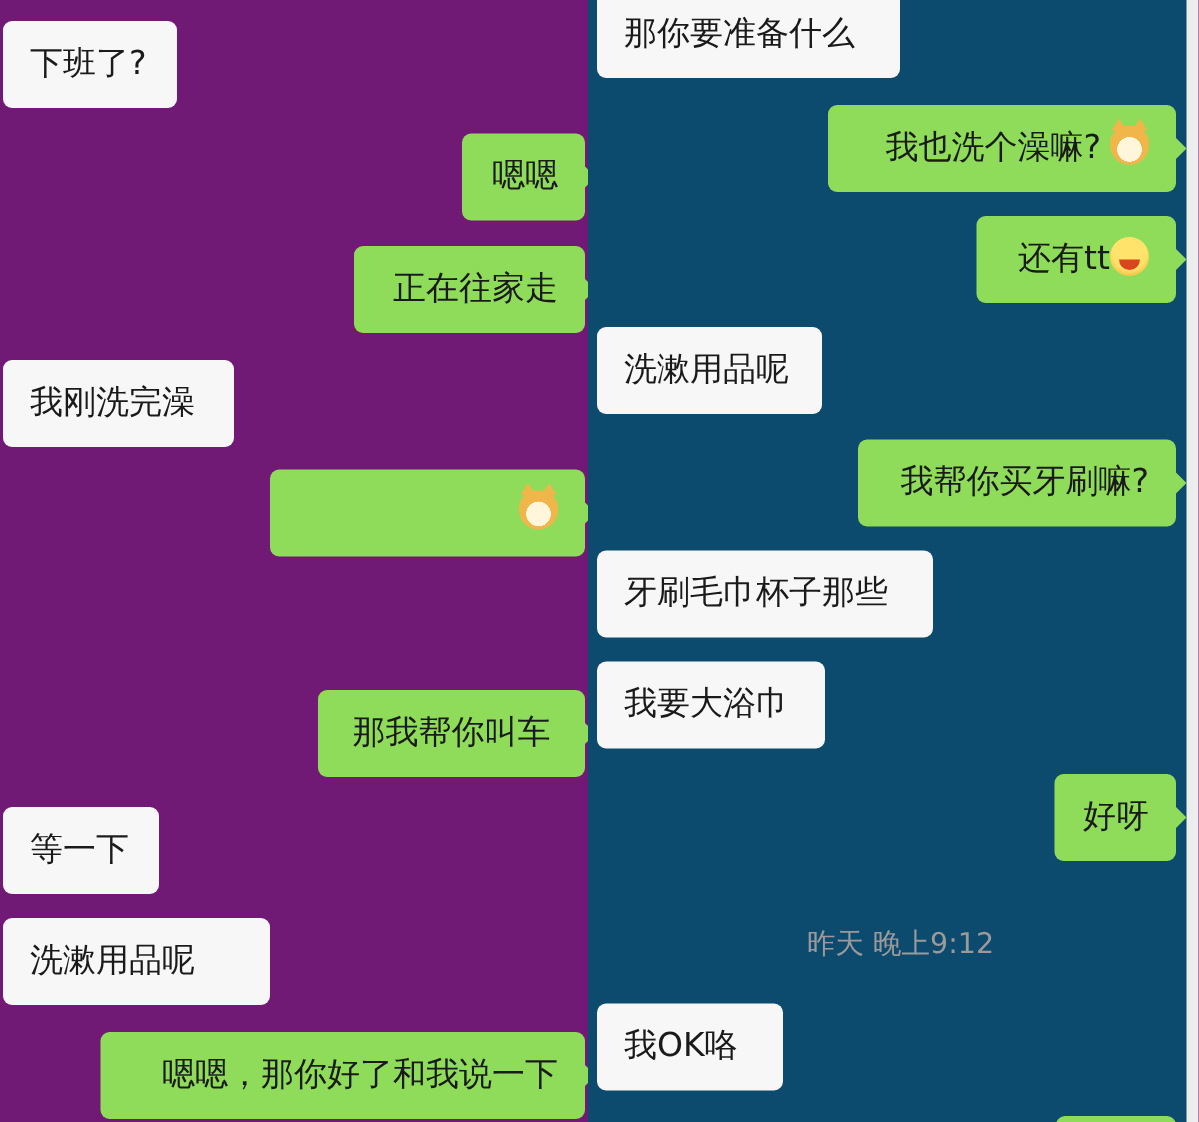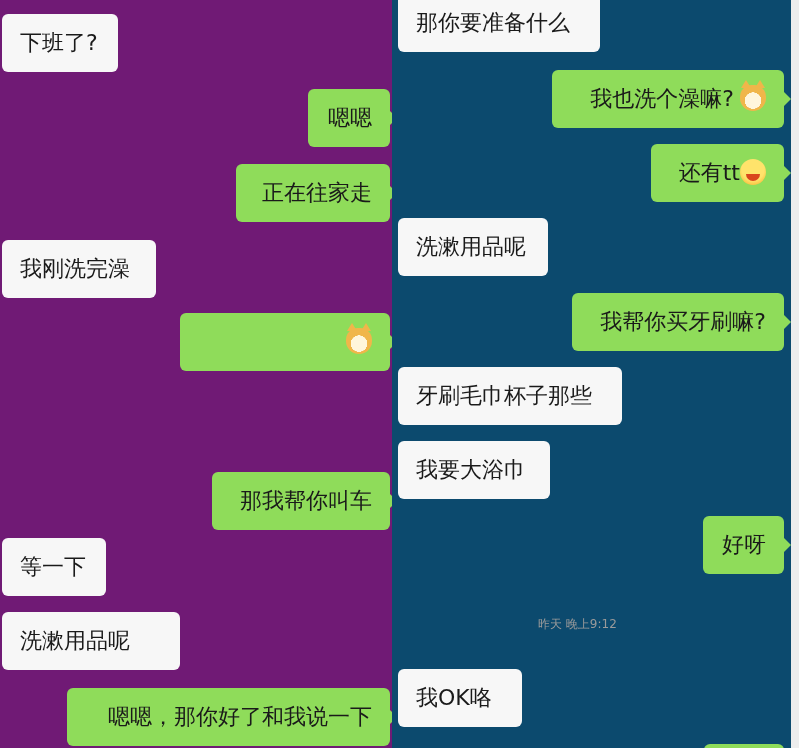--- a/index.html
+++ b/index.html
@@ -44,33 +44,33 @@
     border-bottom: 8px solid #f0b64a;
   }
   .emoji.doge::before { left: 1px; }
   .emoji.doge::after { right: 1px; }
   .emoji.grin { background: radial-gradient(circle at 50% 40%, #ffe36b 0 55%, #f3a31c 100%); margin-left: 0; }
   .emoji.grin::after {
     content: ""; position: absolute; left: 6px; bottom: 4px; width: 14px; height: 7px;
     border-radius: 0 0 8px 8px; background: #d9451c;
   }
   .timestamp {
-    position: absolute; font-size: 12px; color: #9a9a9a; white-space: nowrap;
+    position: absolute; font-size: 19px; color: #9a9a9a; white-space: nowrap;
   }
 </style>
 </head>
 <body>
 
 <div class="panel left">
   <div class="bubble in" style="left:2px; top:14px; width:116px;"><span>下班了?</span></div>
   <div class="bubble out" style="left:308px; top:89px; width:82px;"><span>嗯嗯</span></div>
   <div class="bubble out" style="left:236px; top:164px; width:154px;"><span>正在往家走</span></div>
   <div class="bubble in" style="left:2px; top:240px; width:154px;"><span>我刚洗完澡</span></div>
   <div class="bubble out" style="left:180px; top:313px; width:210px;"><span class="emoji doge"></span></div>
-  <div class="bubble out" style="left:212px; top:472px; width:178px;"><span>那我帮你叫车</span></div>
+  <div class="bubble out" style="left:212px; top:460px; width:178px;text-align:center;"><span>那我帮你叫车</span></div>
   <div class="bubble in" style="left:2px; top:538px; width:104px;"><span>等一下</span></div>
   <div class="bubble in" style="left:2px; top:612px; width:178px;"><span>洗漱用品呢</span></div>
   <div class="bubble out" style="left:67px; top:688px; width:323px;"><span>嗯嗯，那你好了和我说一下</span></div>
 </div>
 
 <div class="panel right">
   <div class="bubble in" style="left:6px; top:-6px; width:202px;"><span>那你要准备什么</span></div>
   <div class="bubble out" style="left:259px; top:144px; width:133px;"><span>还有tt</span><span class="emoji grin"></span></div>
   <div class="bubble out" style="left:160px; top:70px; width:232px;"><span>我也洗个澡嘛?</span><span class="emoji doge"></span></div>
   <div class="bubble in" style="left:6px; top:218px; width:150px;"><span>洗漱用品呢</span></div>

